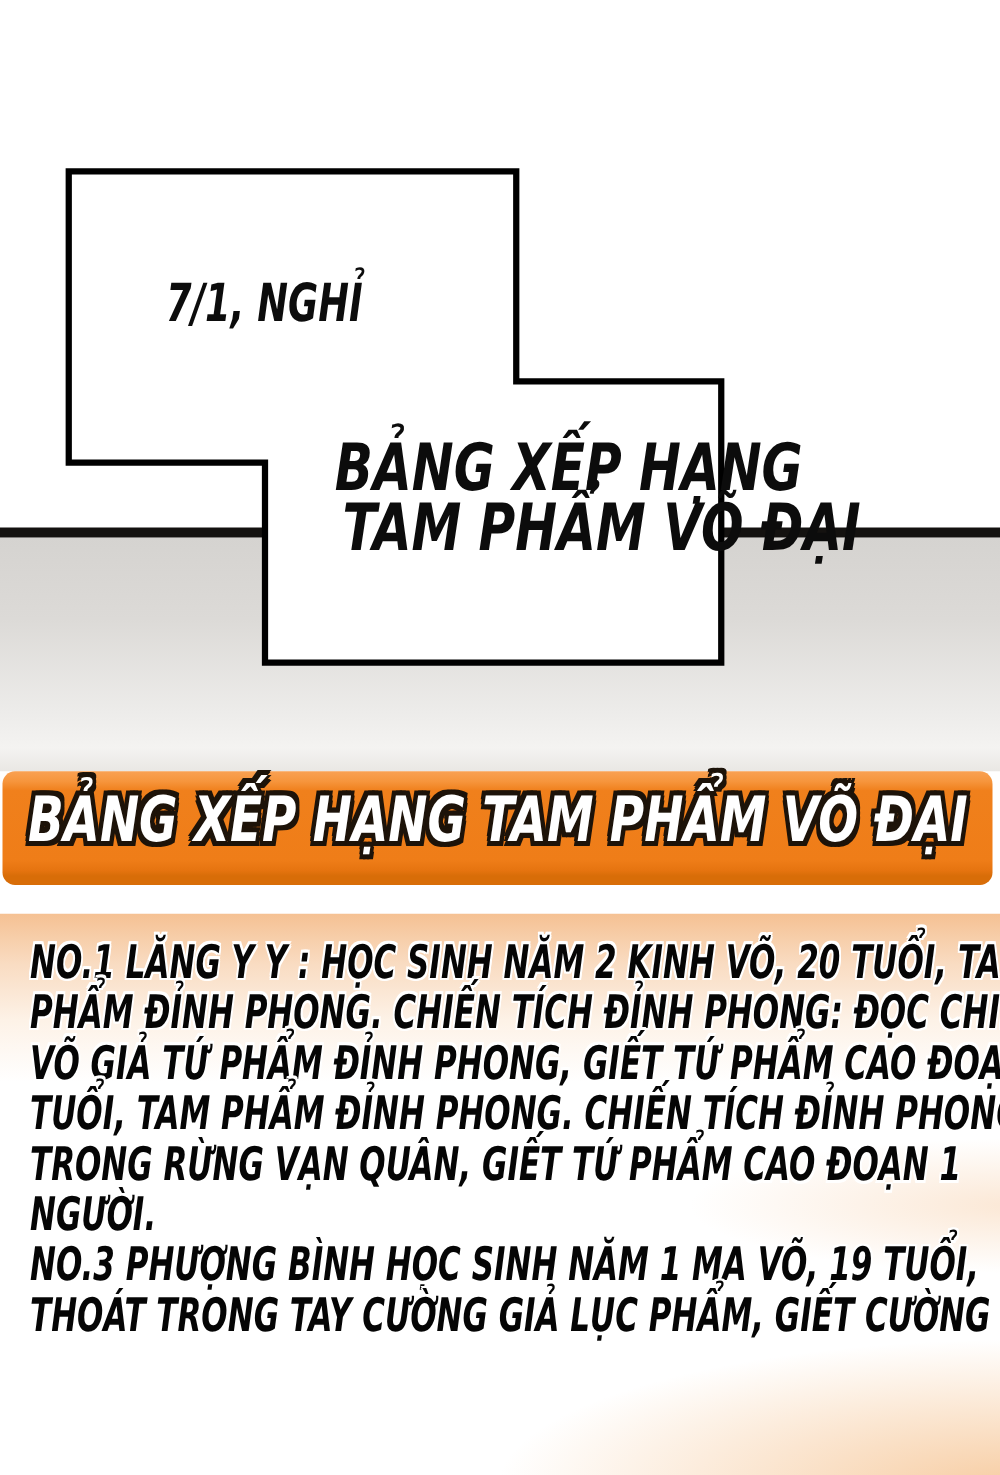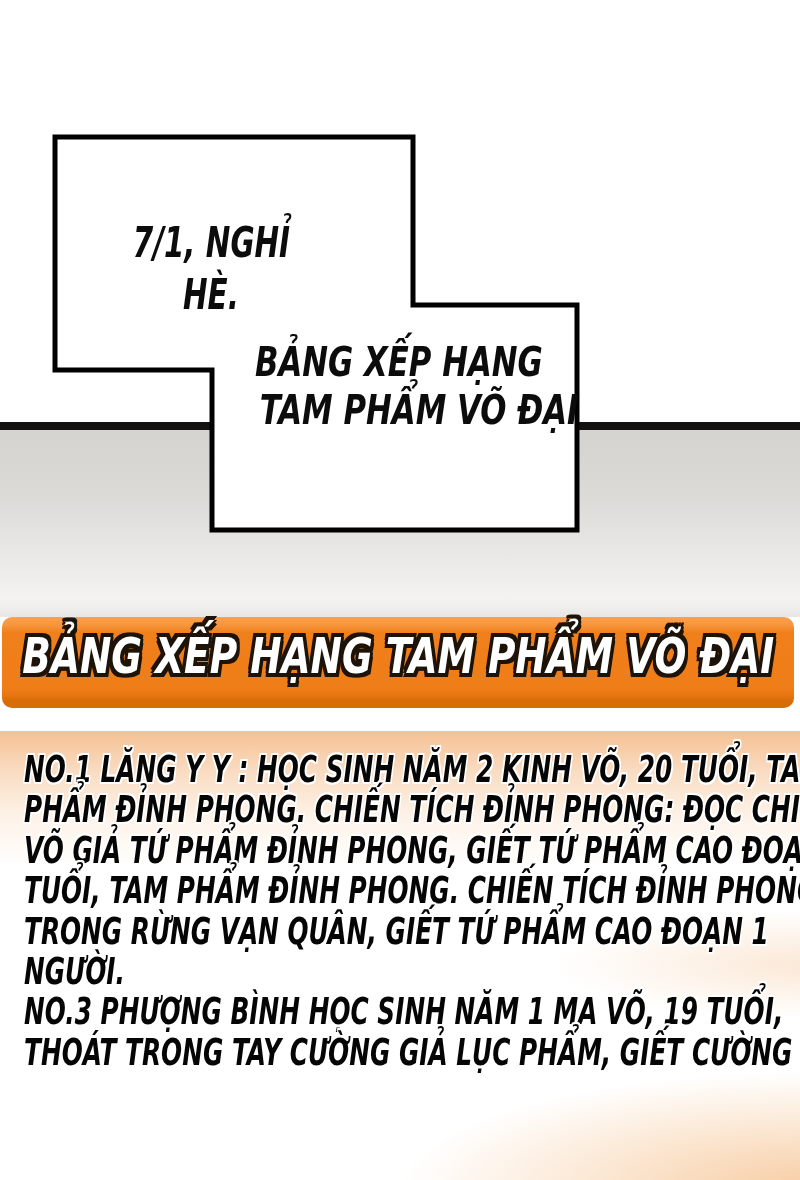--- a/index.html
+++ b/index.html
@@ -30,21 +30,21 @@
   .bubble-text{
     position:absolute;z-index:4;text-align:center;color:#0c0c0c;
     font-weight:bold;font-style:italic;
   }
   .bubble-text .bline{display:block;}
   .bubble-text .bline span{
     display:inline-block;white-space:nowrap;transform-origin:50% 50%;
   }
   #bubble1{left:56px;top:185px;width:310px;line-height:52px;font-size:42px;margin-top:32px;}
   #bubble1 .bline span{transform:scaleX(0.70);}
-  #bubble2{left:212px;top:338px;width:365px;line-height:48px;font-size:40px;}
+  #bubble2{left:212px;top:351px;width:365px;line-height:48px;font-size:52px;}
   #bubble2 .bline span{transform:scaleX(0.77);}
   
   .banner{
     position:absolute;left:2px;top:617px;width:792px;height:91px;z-index:4;
     border-radius:10px;
     background:linear-gradient(180deg,#f9a153 0%,#f6953c 9%,#f0801c 17%,#ef7d18 78%,#e67410 87%,#d86d08 92%,#d86d08 100%);
     display:flex;align-items:center;justify-content:center;
   }
   .banner-title{
     display:inline-block;white-space:nowrap;
@@ -78,21 +78,20 @@
   <div class="zone-gray"></div>
   <div class="floor-line"></div>
   <div class="zone-peach"></div>
 
   <svg class="bubble-shape" width="800" height="560" viewBox="0 0 800 560" aria-hidden="true">
     <polygon points="55,137 413,137 413,305 577,305 577,530 212,530 212,370 55,370"></polygon>
   </svg>
 
   <div id="bubble1" class="bubble-text">
     <span class="bline"><span>7/1, NGHỈ</span></span>
-    <span class="bline"><span>HÈ.</span></span>
   </div>
 
   <div id="bubble2" class="bubble-text">
     <span class="bline"><span>BẢNG XẾP HẠNG</span></span>
     <span class="bline"><span>TAM PHẨM VÕ ĐẠI</span></span>
   </div>
 
   <div class="banner">
     <span class="banner-title">BẢNG XẾP HẠNG TAM PHẨM VÕ ĐẠI</span>
   </div>

